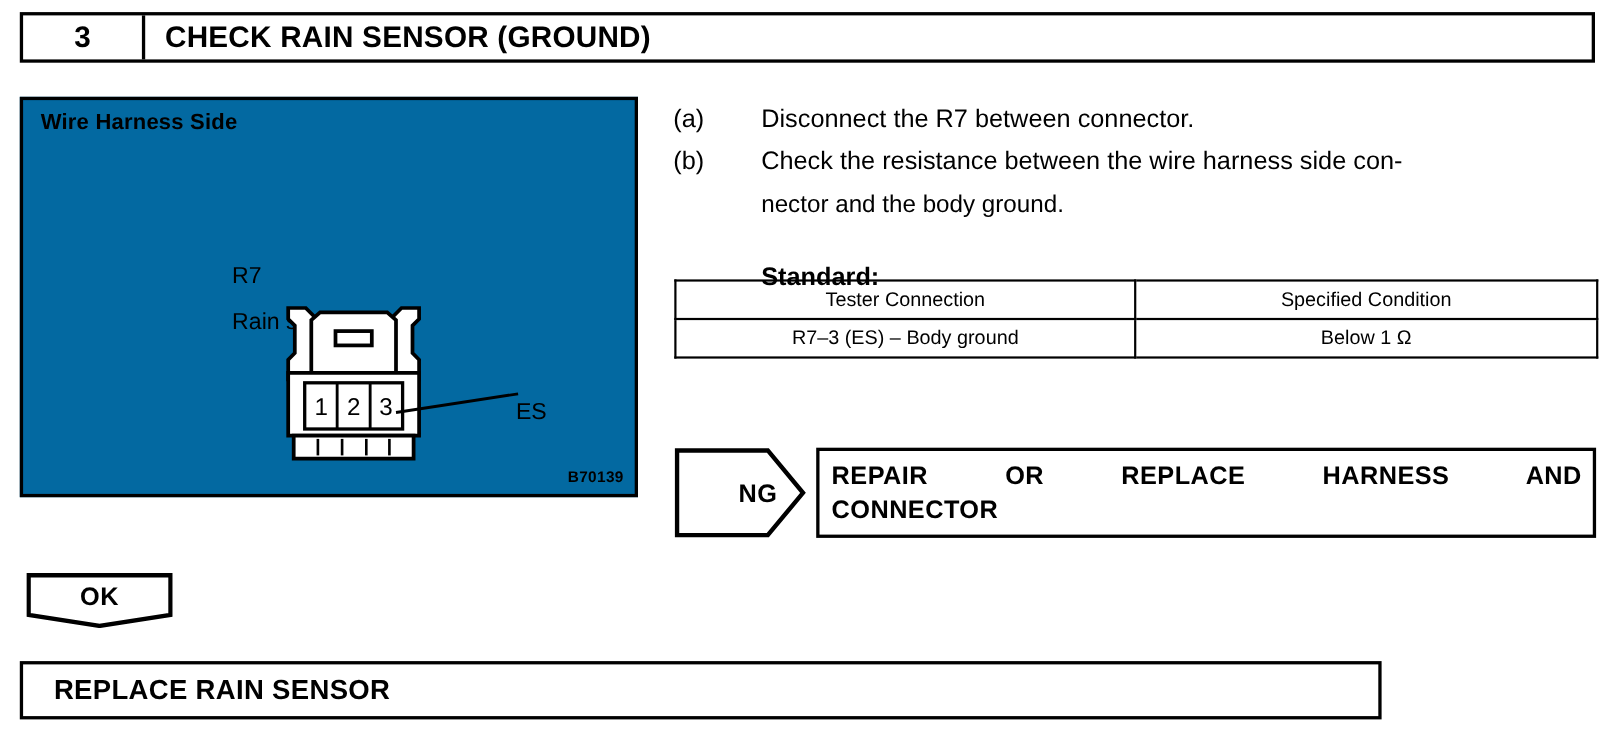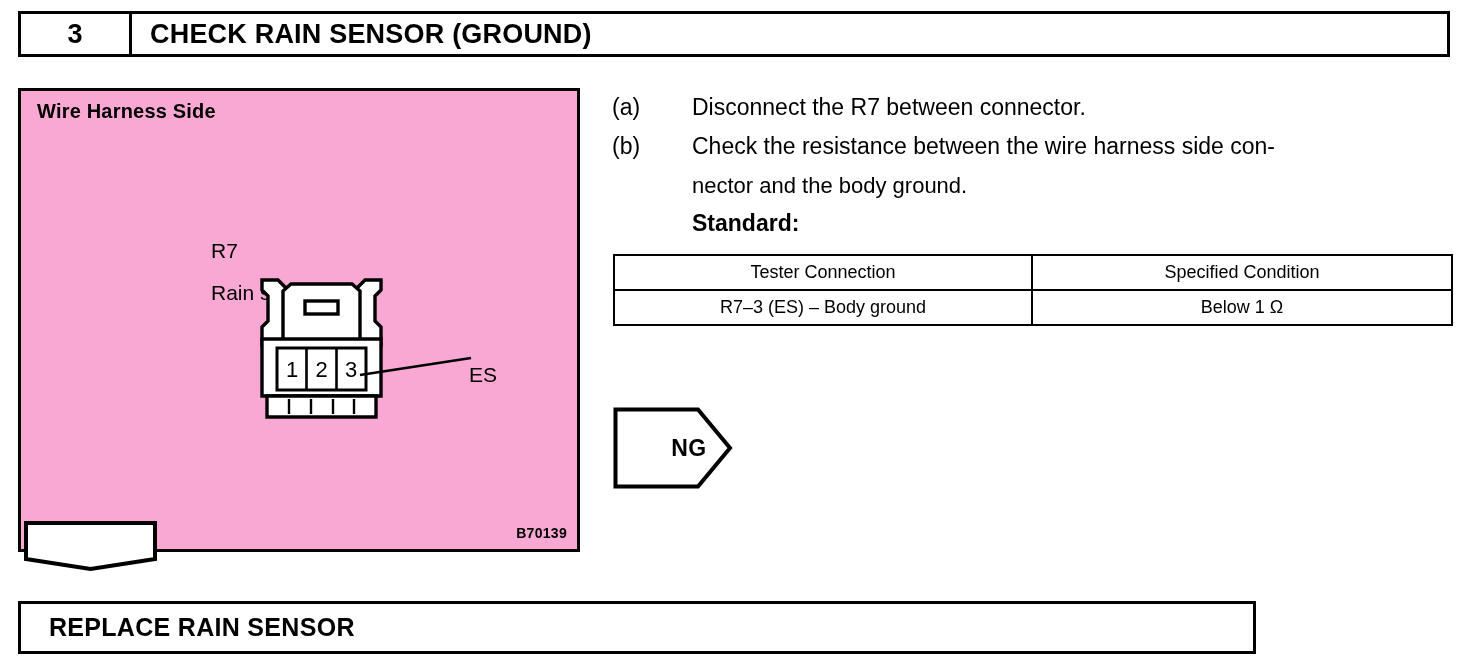--- a/index.html
+++ b/index.html
@@ -53,24 +53,24 @@
     font-weight: bold;
     letter-spacing: 0.2px;
   }
 
   
   .figure-panel {
     position: absolute;
     left: 18px;
     top: 88px;
     width: 562px;
-    height: 464px;
+    height: 364px;
     border: 3px solid #000;
     box-sizing: border-box;
-    background: #f9a8d4;
+    background: #0369a1;
   }
   .figure-heading {
     position: absolute;
     left: 16px;
     top: 9px;
     font-size: 20px;
     font-weight: bold;
     letter-spacing: 0.2px;
   }
   .figure-label-r7 {
@@ -126,20 +126,21 @@
   .instr-sub {
     margin-left: 80px;
     font-size: 22px;
     line-height: 39px;
   }
   .instr-standard {
     margin-left: 80px;
     font-size: 23px;
     font-weight: bold;
     line-height: 36px;
+    margin-top: 28px;
   }
 
   
   .spec-table {
     position: absolute;
     left: 613px;
     top: 254px;
     width: 838px;
     border-collapse: collapse;
     table-layout: fixed;
@@ -335,23 +336,28 @@
     </tr>
   </tbody>
 </table>
 
 <div class="ng-group">
   <svg class="ng-badge" width="120" height="82" viewBox="0 0 120 82">
     <path d="M2.5 2.5 L85 2.5 L117 41 L85 79.5 L2.5 79.5 Z" fill="#fff" stroke="#000" stroke-width="4"></path>
   </svg>
   <div class="ng-badge-label">NG</div>
 
+  <div class="ng-action-box">
+    <div class="ng-action-line justify">REPAIR OR REPLACE HARNESS AND</div>
+    <div class="ng-action-line">CONNECTOR</div>
+  </div>
 </div>
 
 <div class="ok-badge">
   <svg width="133" height="50" viewBox="0 0 133 50">
     <path d="M2 2 L131 2 L131 38 L66.5 48 L2 38 Z" fill="#fff" stroke="#000" stroke-width="4"></path>
   </svg>
+  <div class="ok-badge-label">OK</div>
 </div>
 
 <div class="result-box">
   <span>REPLACE RAIN SENSOR</span>
 </div>
 
 </body></html>

